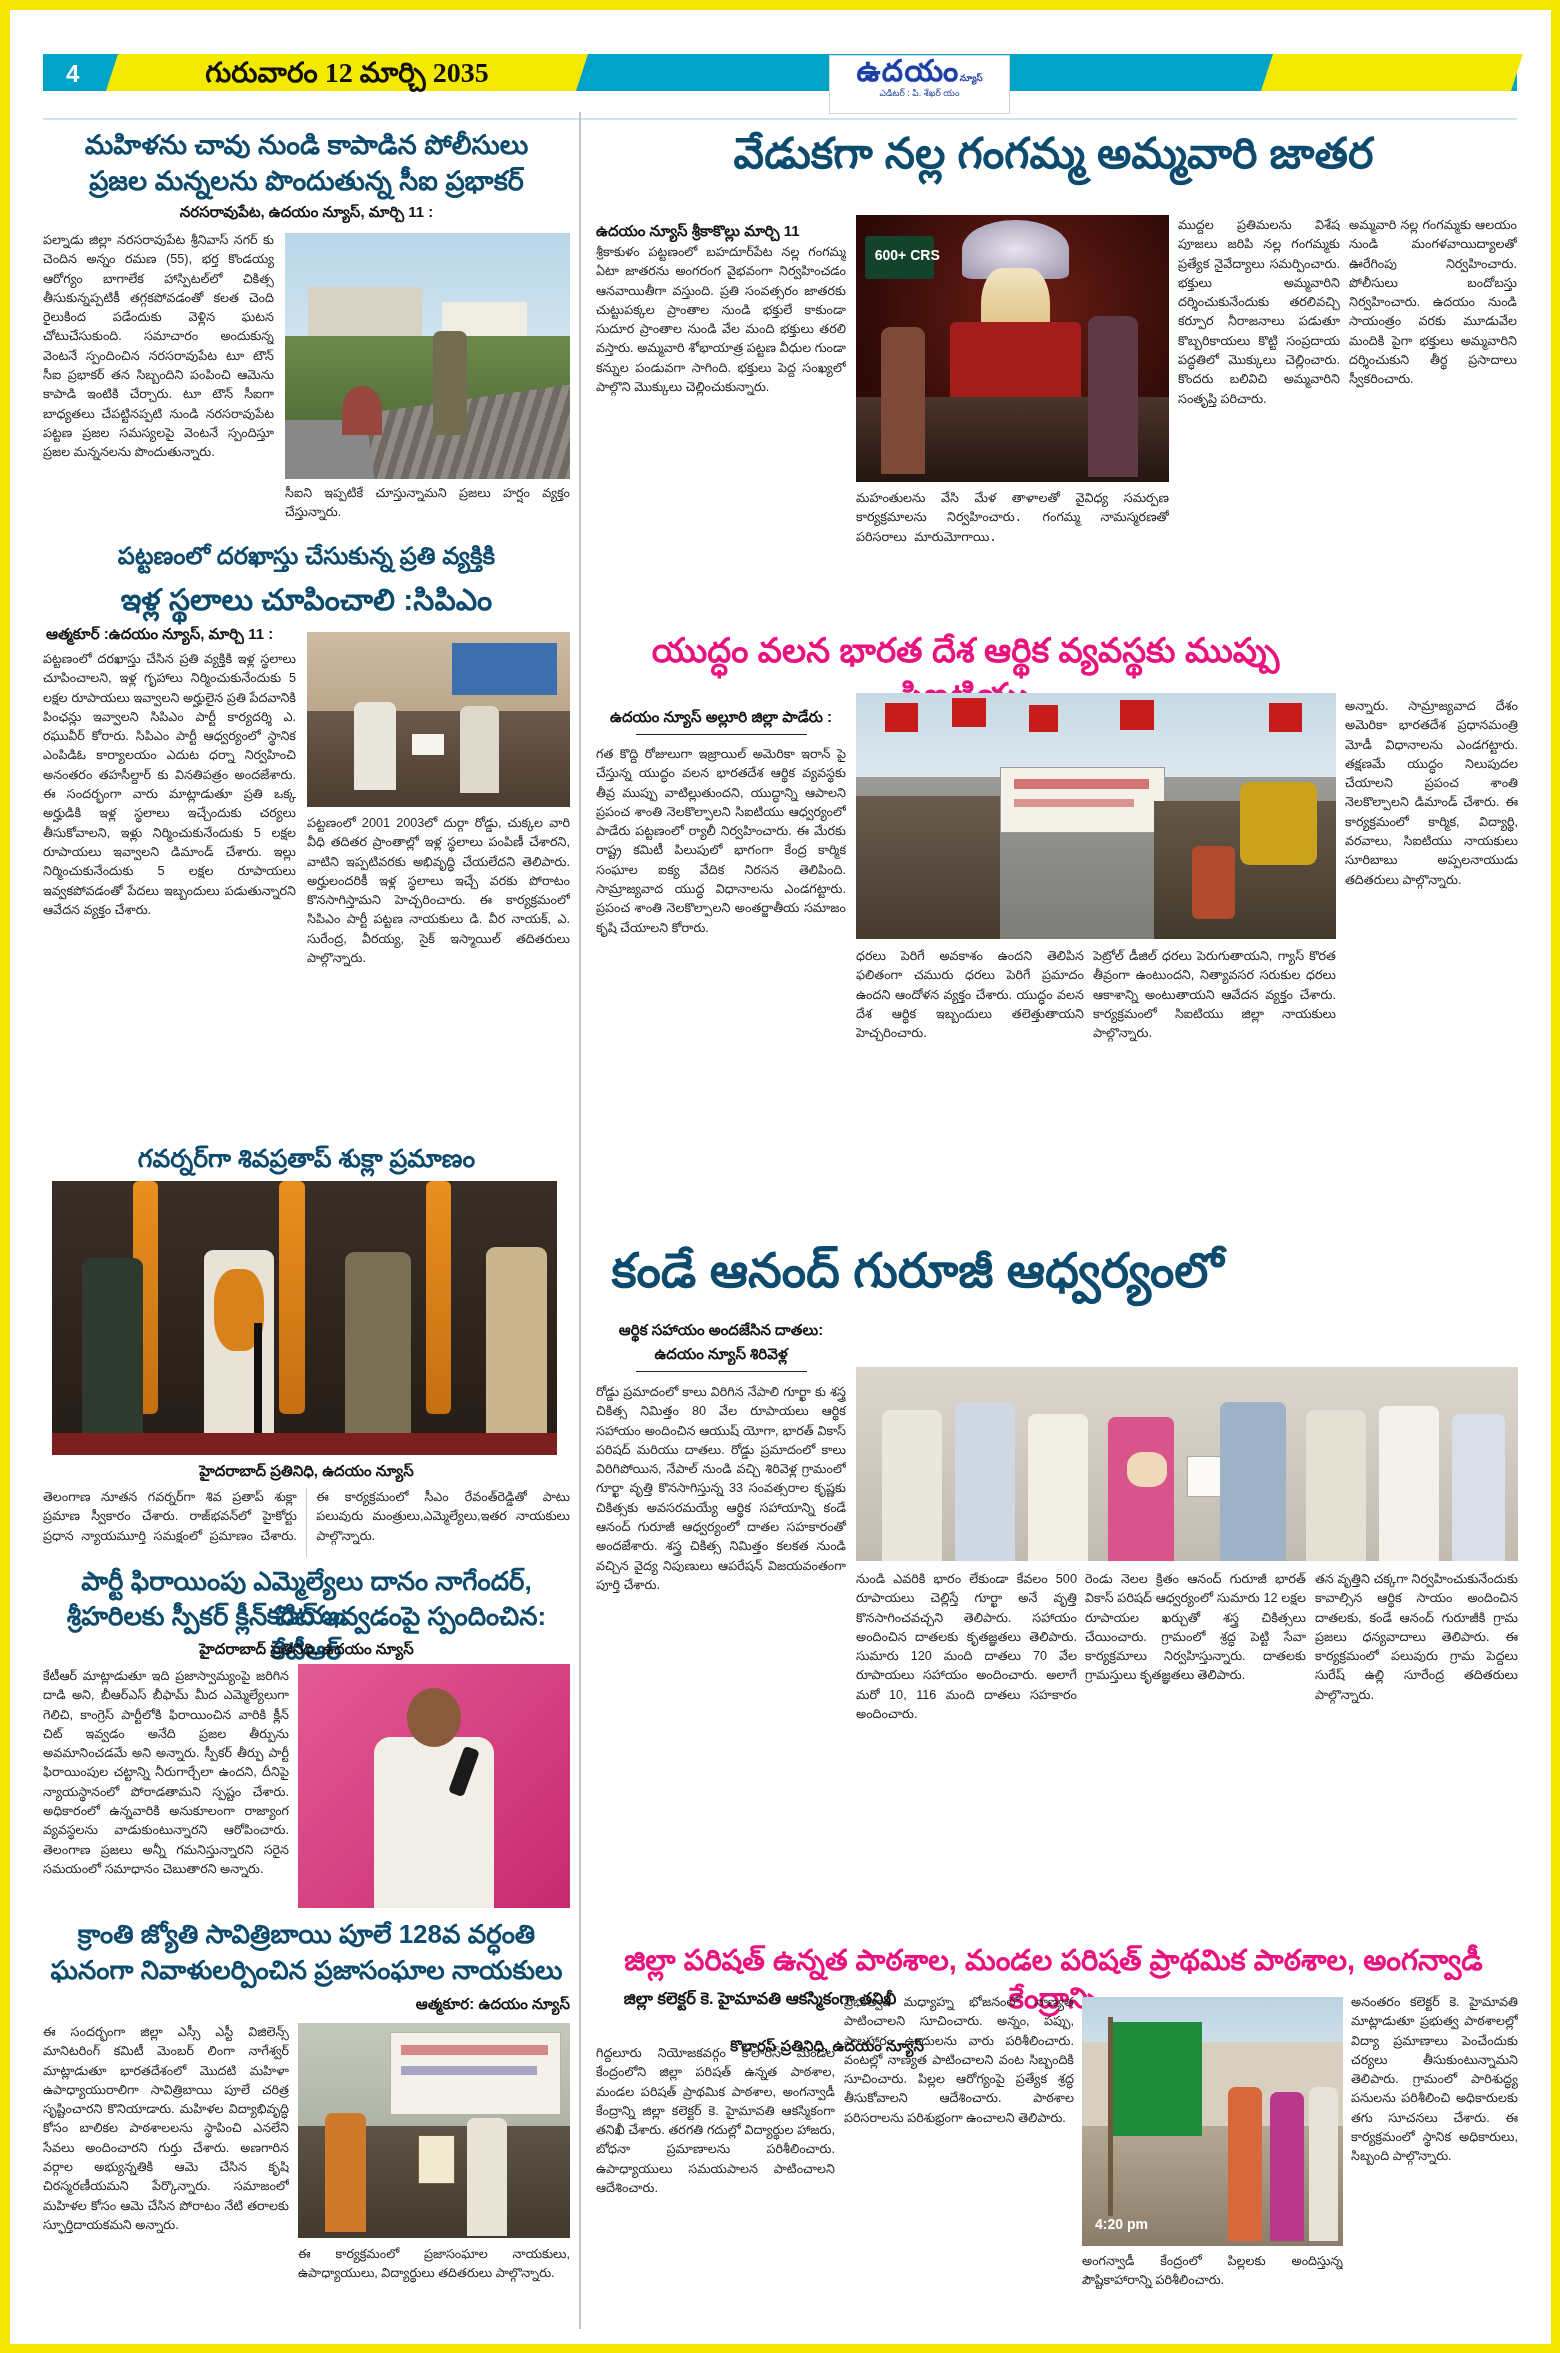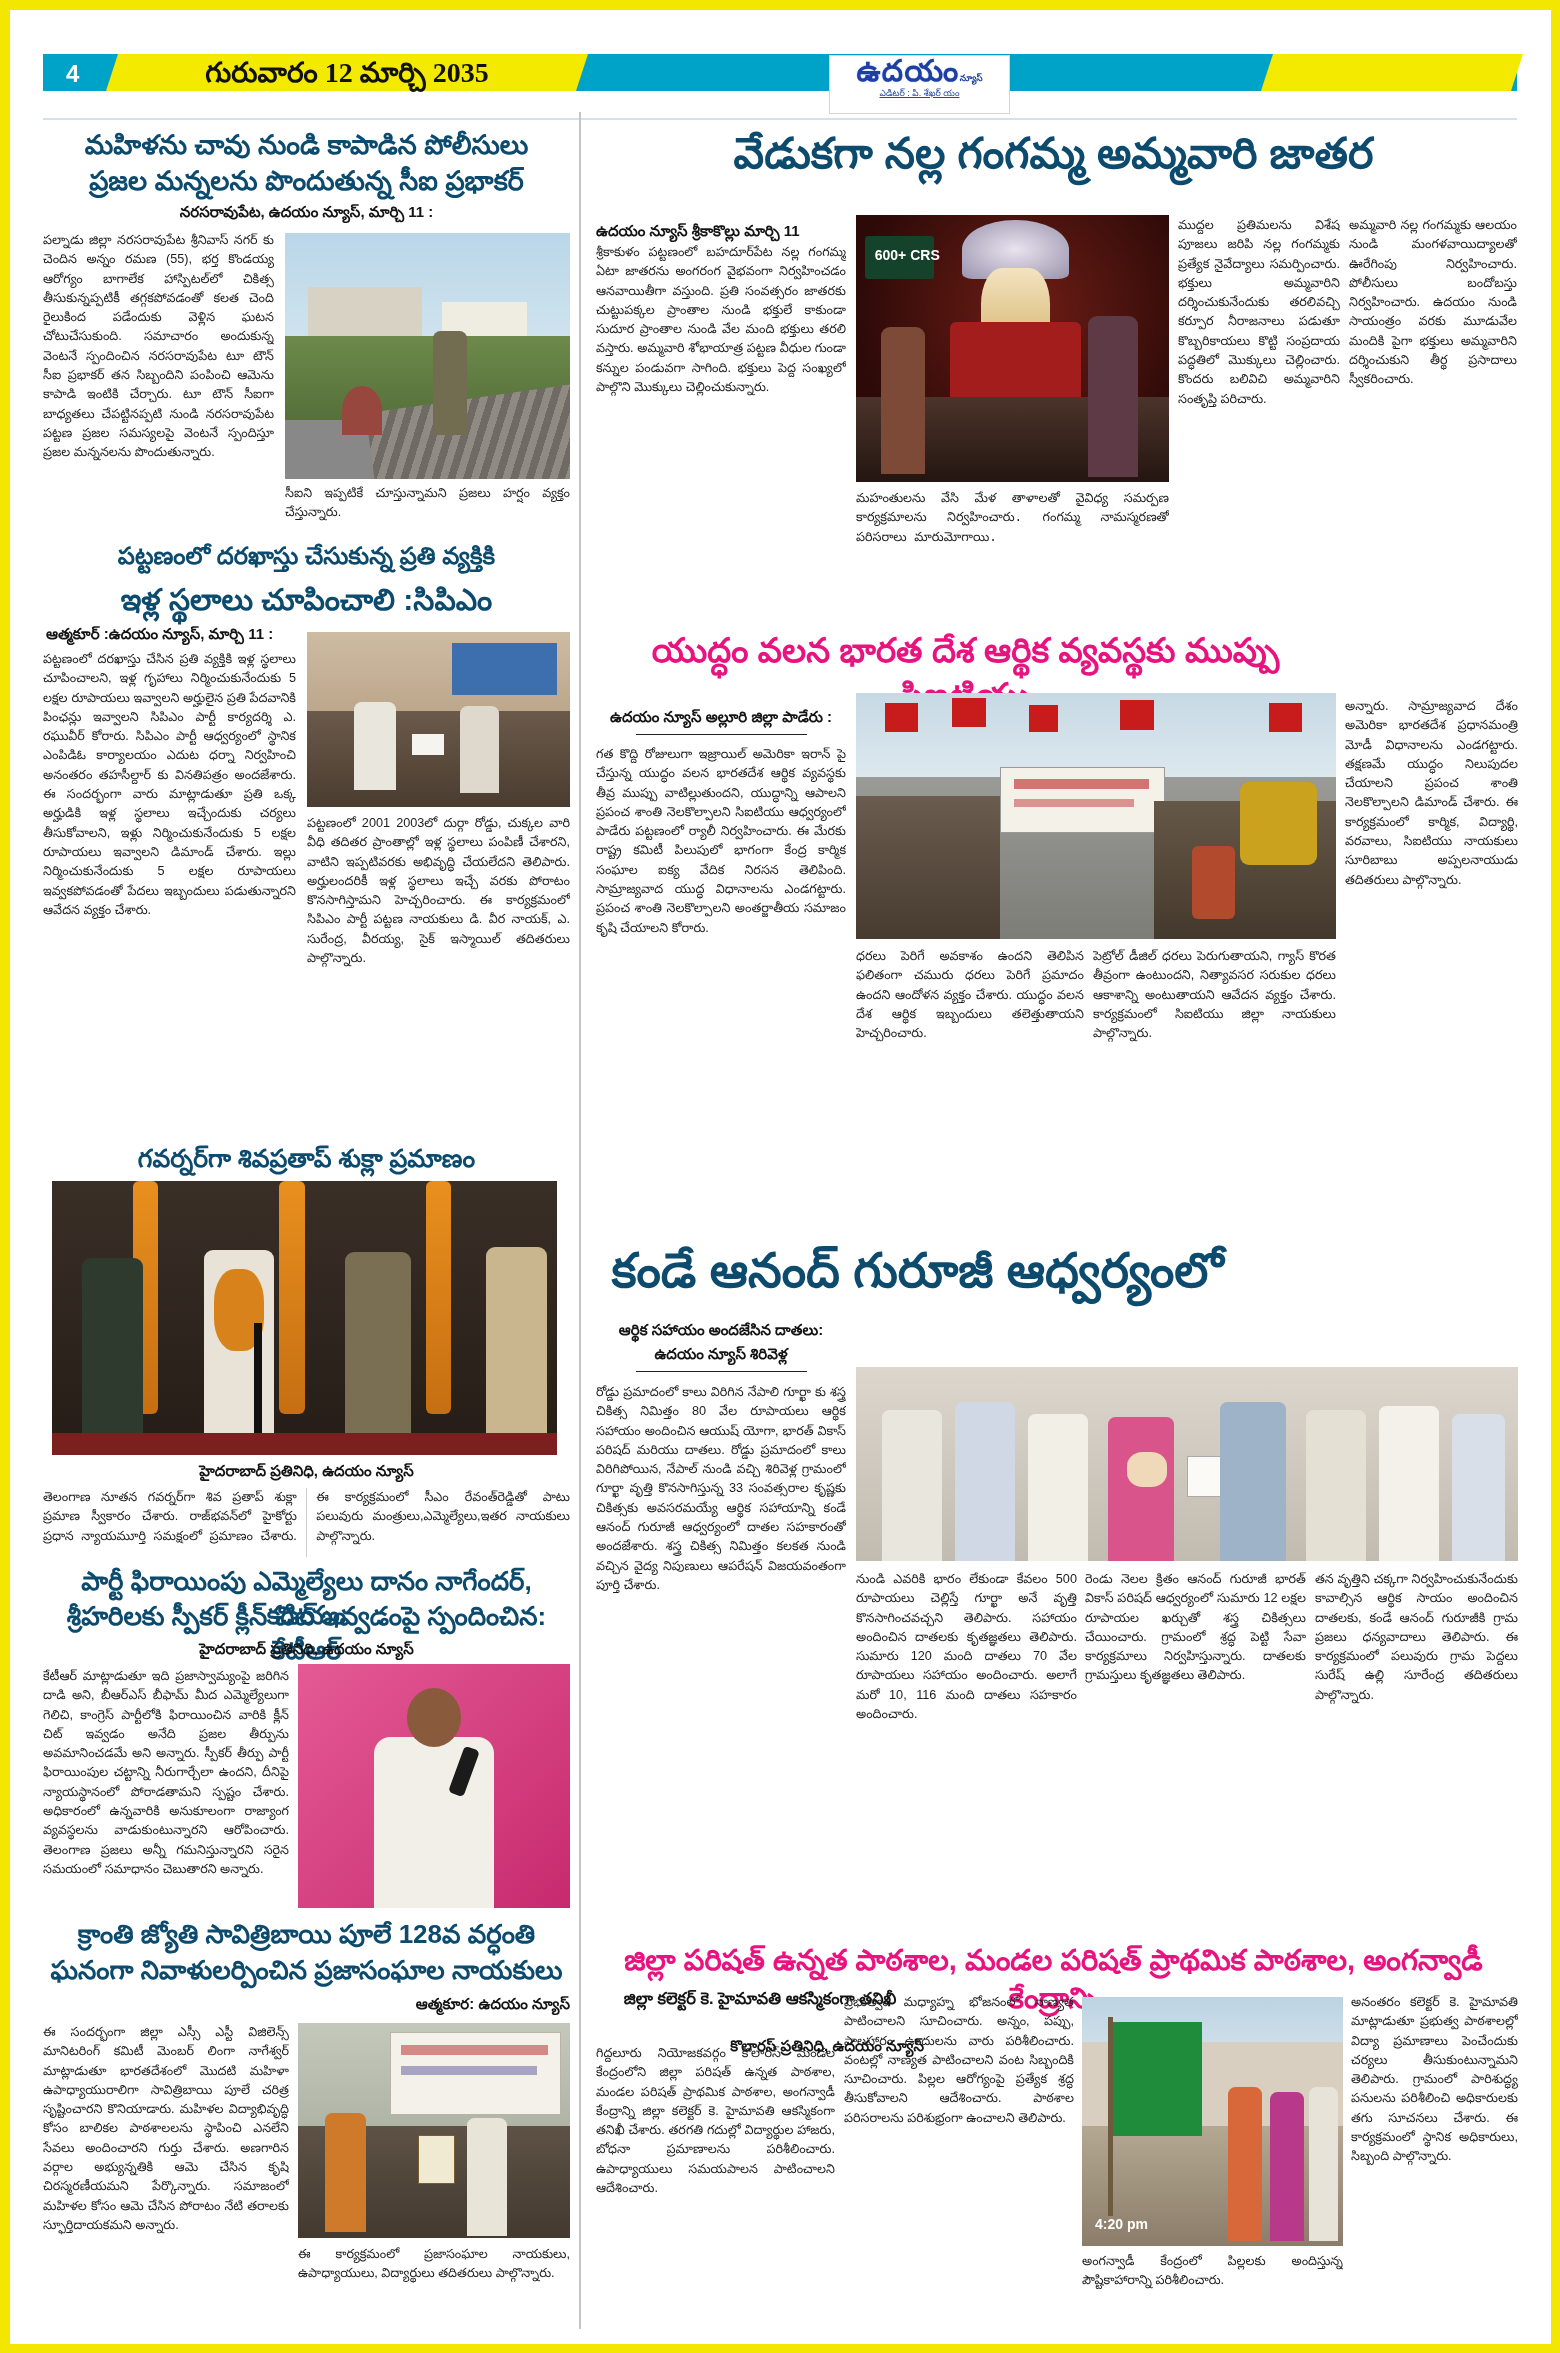--- a/index.html
+++ b/index.html
@@ -10,21 +10,21 @@
          box-sizing:border-box;pointer-events:none;z-index:50;}
   
   .hbar{background:#00a3c8;}
   .ydate{background:#f4ea00;transform:skewX(-18deg);}
   .pageno{color:#ffffff;font-weight:bold;font-size:24px;}
   .datetxt{font-weight:bold;font-size:28px;color:#111;font-family:"Liberation Serif",serif;}
   .logobox{background:#ffffff;border:0.7px solid #d5d5d5;text-align:center;z-index:5;}
   .logomain{color:#1d3fa4;font-weight:bold;font-size:30px;line-height:1.0;
             text-shadow:0 0 1.5px #9db3e8;letter-spacing:1.5px;}
   .logosub{color:#1d3fa4;font-size:9px;font-weight:bold;}
-  .logoed{color:#23459c;font-size:9px;margin-top:1.5px;text-decoration:underline;}
+  .logoed{color:#23459c;font-size:9px;margin-top:1.5px;}
   .hrule{background:#cfe3ea;height:2.2px;}
   
   .hl{font-weight:bold;color:#0c4a6e;text-align:center;line-height:1.32;}
   .hl-pink{color:#e91380;}
   .dl{font-weight:bold;font-size:15px;color:#141414;}
   .dl-rule{border-bottom:1.5px solid #222;width:171px;margin:4.5px auto 0 auto;}
   .bt{font-size:12.7px;line-height:1.52;text-align:justify;color:#1c1c1c;
       overflow:hidden;}
   .vline{background:#c4c4c4;width:1.5px;}
   

